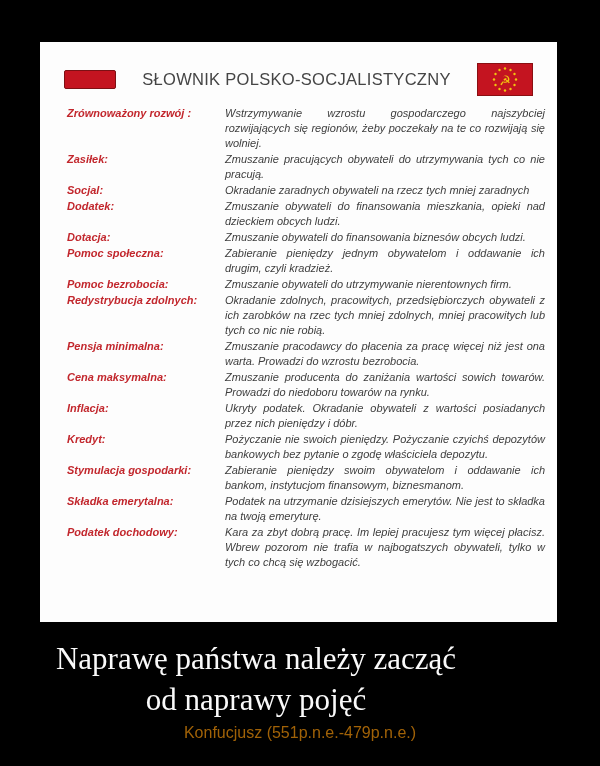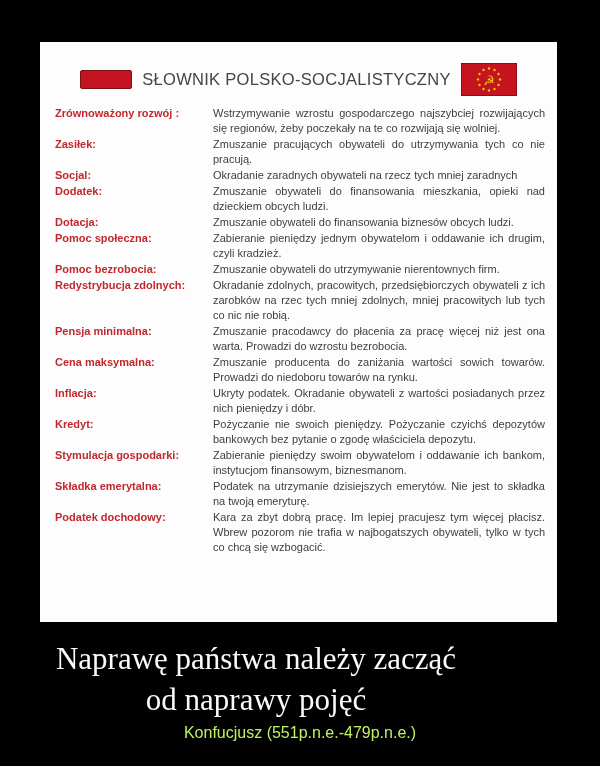--- a/index.html
+++ b/index.html
@@ -10,45 +10,46 @@
     overflow: hidden;
     font-family: "Liberation Sans", sans-serif;
   }
   .poster {
     position: absolute; left: 40px; top: 42px;
     width: 517px; height: 580px;
     background: #fdfdfd;
   }
   .poster-header {
     display: flex; align-items: center; justify-content: center;
-    gap: 10px; padding-top: 21px;
+    gap: 26px; padding-top: 21px;
   }
   .flag-pl {
     width: 50px; height: 17px;
     background: #c41420;
     border: 1px solid #7d1014;
     border-radius: 2px;
     flex: 0 0 auto;
   }
   .dict-title {
     font-size: 16.5px;
     color: #454545;
     letter-spacing: 0.3px;
     white-space: nowrap;
   }
   .flag-su { width: 56px; height: 33px; flex: 0 0 auto; }
   .entries { padding: 10px 12px 0 15px; }
   .entry {
-    margin: 0 0 1px 0;
+    margin: 0 0 1px 12px;
     padding-left: 158px;
     text-indent: -158px;
     text-align: justify;
     font-size: 11px;
     line-height: 15px;
     color: #3e3e3e;
+    font-style: italic;
   }
   .term {
     display: inline-block;
     box-sizing: border-box;
     min-width: 158px;
     padding-right: 5px;
     text-indent: 0;
     color: #c2272d;
     font-weight: bold;
     white-space: nowrap;
@@ -63,21 +64,21 @@
     text-align: center;
     color: #fafafa;
     font-family: "Liberation Serif", serif;
     font-size: 31px;
     line-height: 41px;
   }
   .attribution {
     position: absolute; top: 724px; left: 0;
     width: 600px;
     text-align: center;
-    color: #bef264;
+    color: #a16207;
     font-size: 16px;
   }
 </style>
 </head>
 <body>
 
 <div class="poster">
   <div class="poster-header">
     <div class="flag-pl"></div>
     <div class="dict-title">SŁOWNIK POLSKO-SOCJALISTYCZNY</div>

